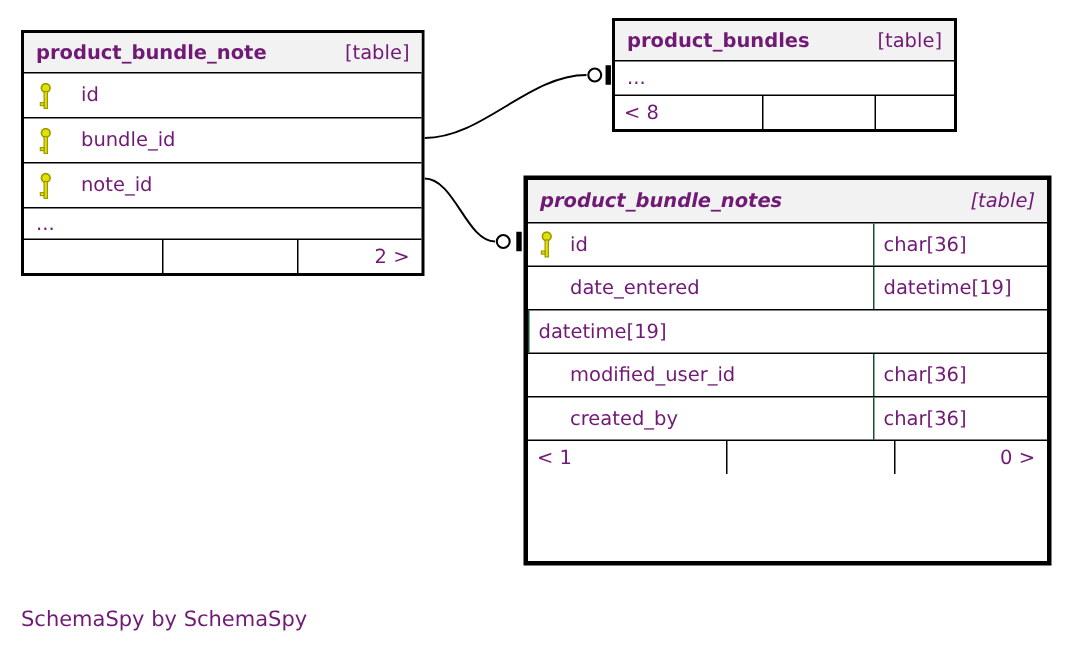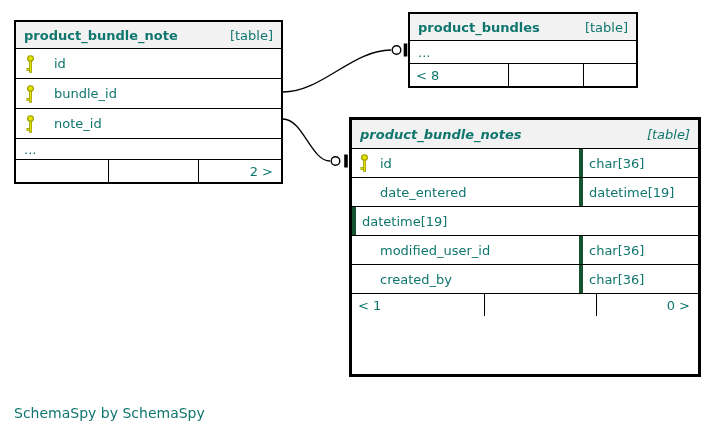--- a/index.html
+++ b/index.html
@@ -1,18 +1,18 @@
 <!DOCTYPE html>
 <html><head>
 <meta charset="utf-8">
 <style>
   html,body { margin:0; padding:0; background:#ffffff; }
   #canvas {
     position:relative; width:717px; height:435px; background:#ffffff;
-    font-family:"DejaVu Sans","Liberation Sans",sans-serif; color:#0f766e;
+    font-family:"DejaVu Sans","Liberation Sans",sans-serif; color:#701a75;
     overflow:hidden;
   }
   .tbl {
     position:absolute; box-sizing:border-box; background:#fff;
     border:2px solid #000; display:flex; flex-direction:column;
     font-size:13px; z-index:2;
   }
   .tbl > div { box-sizing:border-box; flex:0 0 auto; }
   .tbl > div + div { border-top:1px solid #000; }
   .tbl-thick { border-width:3px; }
@@ -48,21 +48,21 @@
   
   #tbl-c { left:349px; top:117px; width:352px; height:260px; }
   #tbl-c .hdr { height:28px;font-style:italic; }
   #tbl-c .row.col { height:29px; }
   #tbl-c .name-cell {
     position:relative; flex:1 1 auto; display:flex; align-items:center;
     padding-left:28px; height:100%;
   }
   #tbl-c .key-c { position:absolute; left:8px; top:50%; transform:translateY(-50%); line-height:0; }
   #tbl-c .type-cell {
-    flex:0 0 109px; width:109px; border-left:4px solid #14532d;
+    flex:0 0 109px; width:109px; border-left:1px solid #14532d;
     display:flex; align-items:center; padding-left:6px; height:100%;
   }
   #tbl-c .foot { height:23px; }
   #tbl-c .fc1 { width:126px; }
   #tbl-c .fc2 { width:105px; }
   .edges { position:absolute; left:0; top:0; z-index:1; pointer-events:none; }
   #credit { position:absolute; left:14px; top:405px; font-size:14px; }
 </style>
 </head>
 <body>

